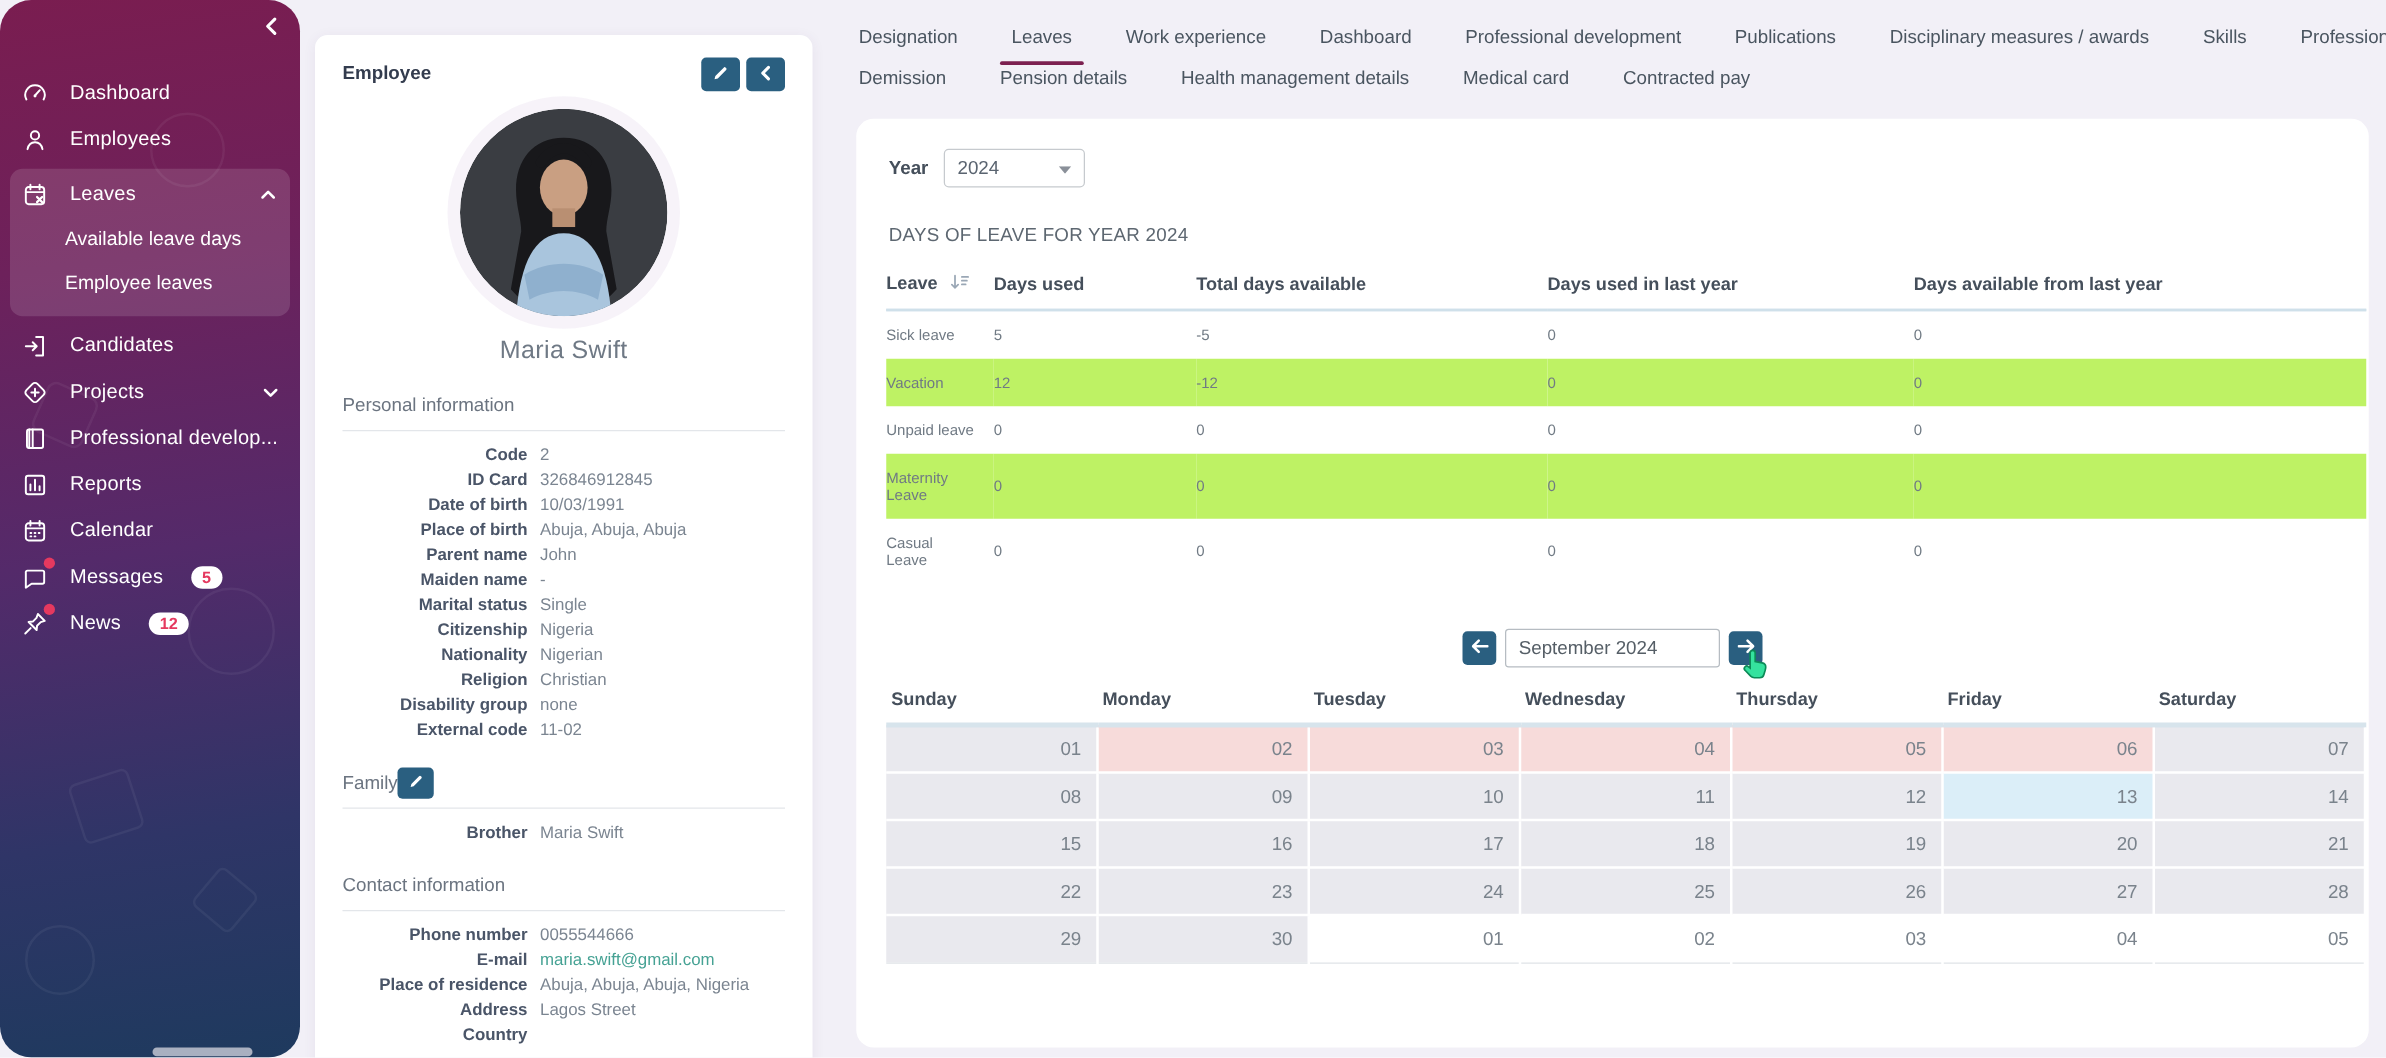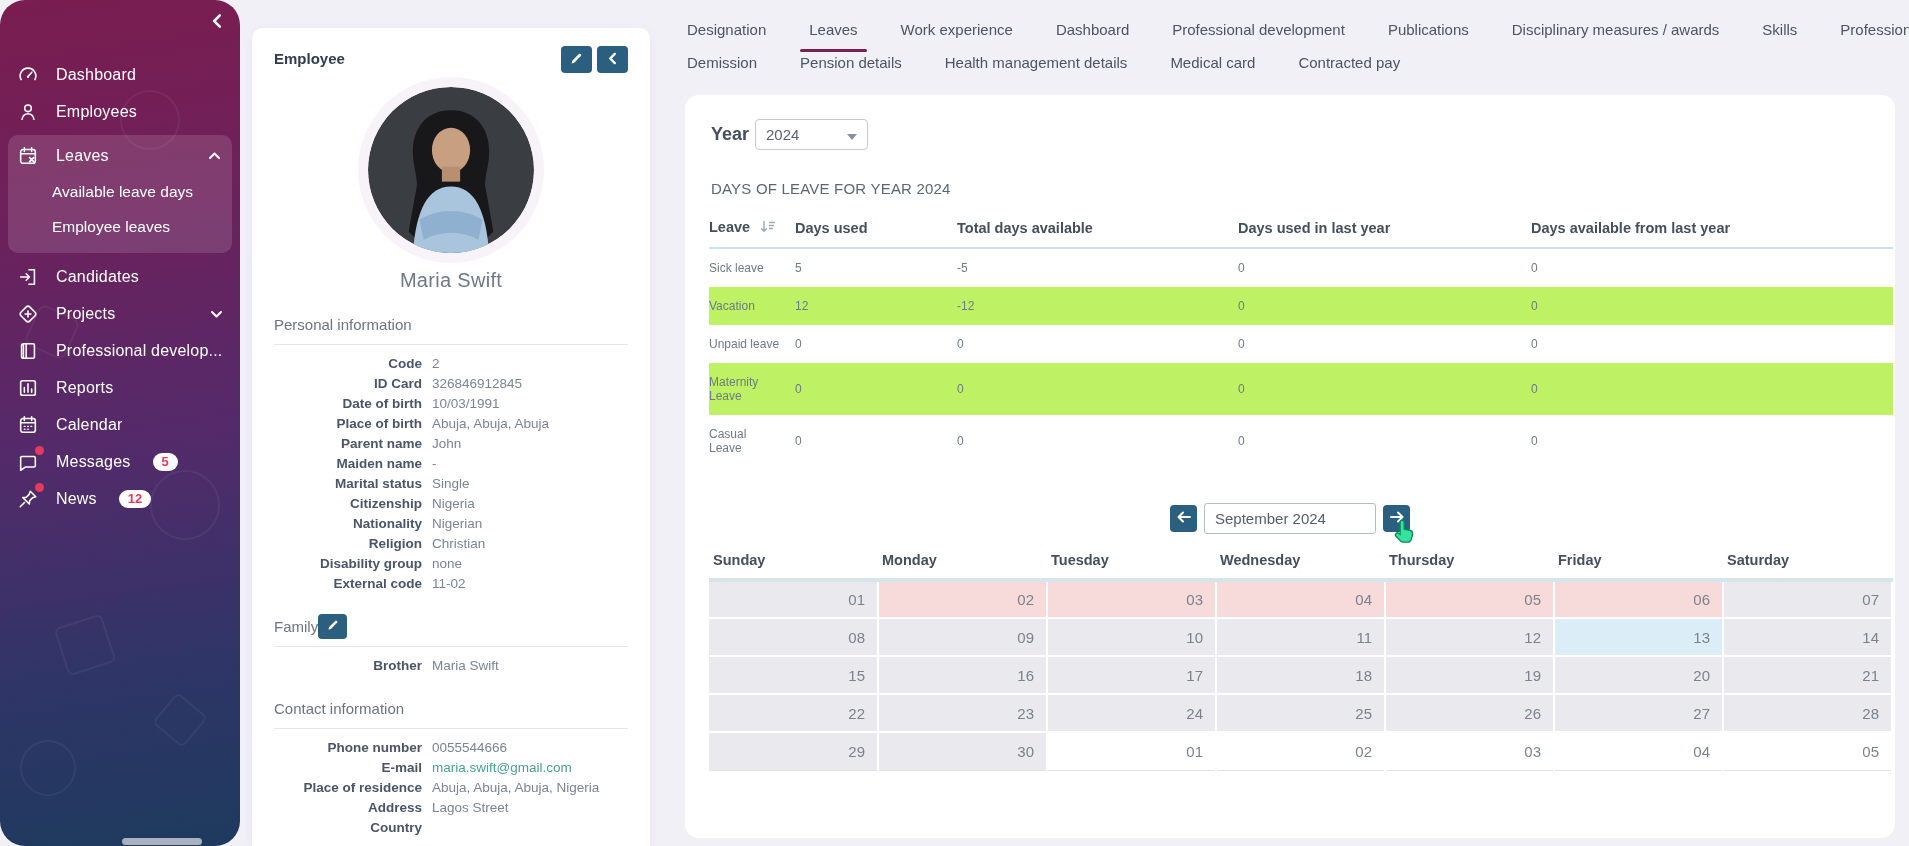--- a/index.html
+++ b/index.html
@@ -62,21 +62,21 @@
   .tabs-r1 { left:687px; top:21px; }
   .tabs-r2 { left:687px; top:54px; }
   .tab { font-size:15px; color:#4a5560; cursor:pointer; position:relative; white-space:nowrap; padding-bottom:4px;}
   .tab.active::after { content:''; position:absolute; left:-9px; right:-9px; bottom:-10px;
     height:3px; background:#7c2050; border-radius:2px; }
 
   .content-card { position:absolute; left:685px; top:95px; width:1210px; height:743px;
     background:#fff; border-radius:14px; padding:20px 12px 0 12px; z-index:1; }
 
   .year-row { display:flex; align-items:center; margin:4px 0 0 14px; }
-  .year-label { font-size:18px; font-weight:bold; color:#454f5b; width:44px; }
+  .year-label { font-size:15px; font-weight:bold; color:#454f5b; width:44px; }
   .select { width:113px; height:31px; border:1px solid #c6cace; border-radius:4px;
     display:flex; align-items:center; padding:0 10px; font-size:15px; color:#5a6470;
     justify-content:space-between; cursor:pointer; background:#fff; }
 
   .table-title { margin:30px 0 0 14px; font-size:15px; color:#5d6771; font-weight:400; letter-spacing:.2px; }
 
   table { border-collapse:collapse; }
   .leave-table { width:1184px; margin:12px 0 0 12px; table-layout:fixed; }
   .leave-table th { text-align:left; font-size:14.5px; color:#454f5b; padding:10px 0 11px;
     border-bottom:2px solid #cfe0ea; font-weight:bold; }

